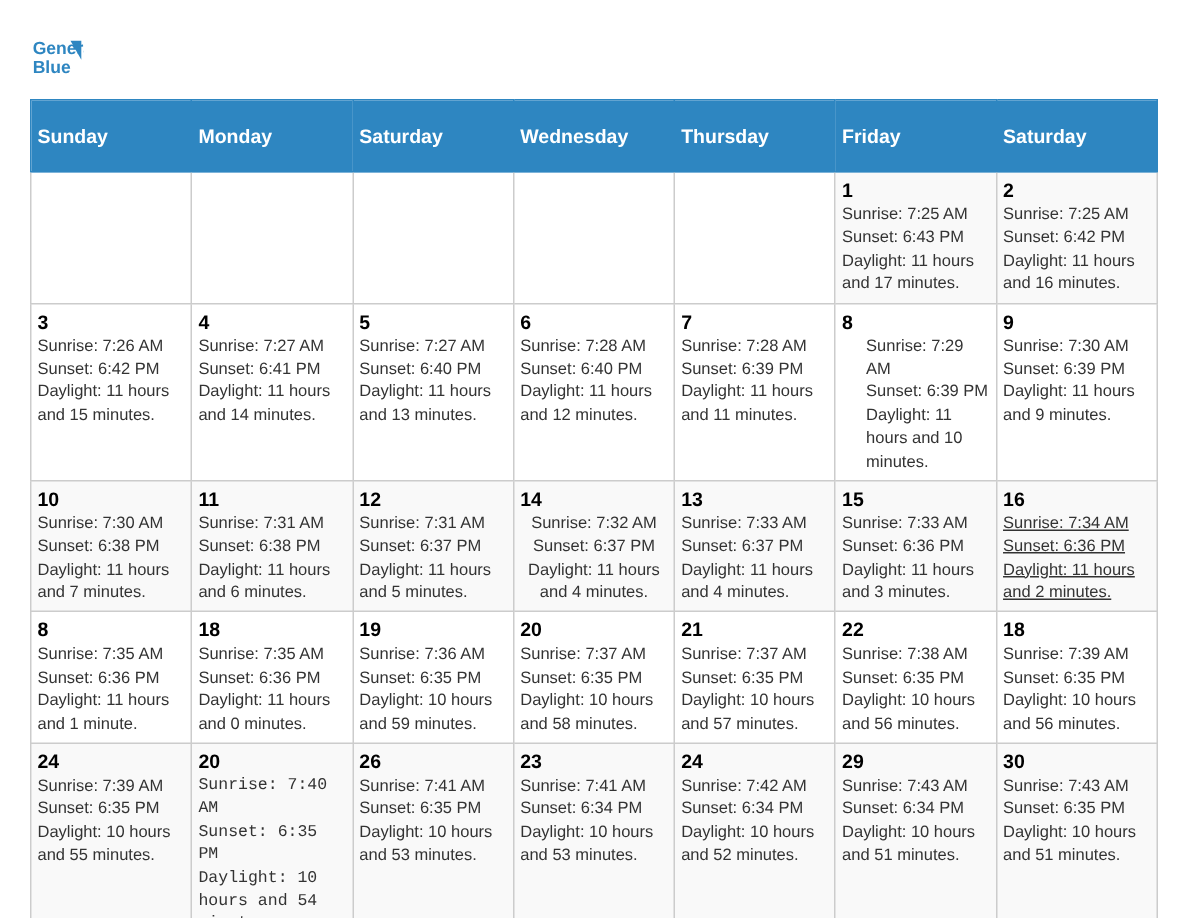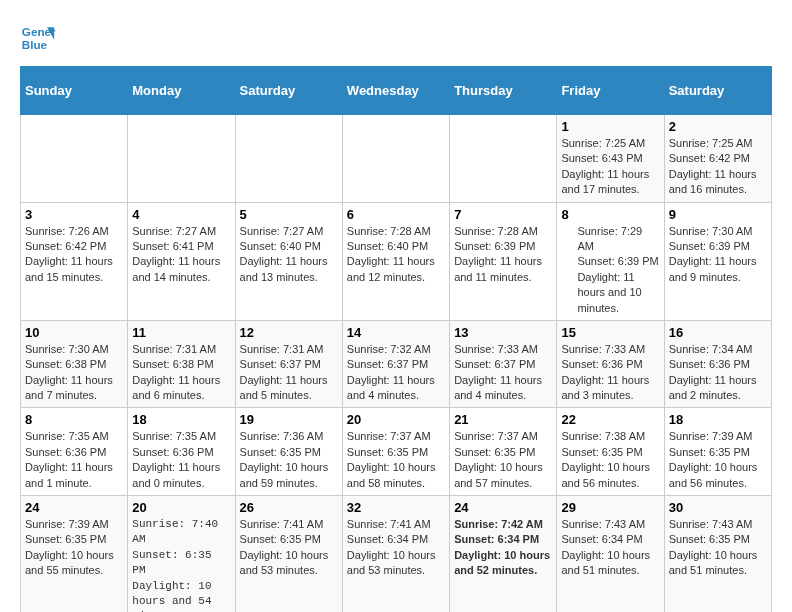--- a/index.html
+++ b/index.html
@@ -181,39 +181,39 @@
 Daylight: 11 hours and 6 minutes.</div>
         </td>
         <td>
           <div class="day-num">12</div>
           <div class="day-info" style="white-space: pre-line;">Sunrise: 7:31 AM
 Sunset: 6:37 PM
 Daylight: 11 hours and 5 minutes.</div>
         </td>
         <td>
           <div class="day-num">14</div>
-          <div class="day-info" style="white-space: pre-line;">Sunrise: 7:32 AM
+          <div class="day-info" style="white-space: pre-line; text-align: center;">Sunrise: 7:32 AM
 Sunset: 6:37 PM
 Daylight: 11 hours and 4 minutes.</div>
         </td>
         <td>
           <div class="day-num">13</div>
           <div class="day-info" style="white-space: pre-line;">Sunrise: 7:33 AM
 Sunset: 6:37 PM
 Daylight: 11 hours and 4 minutes.</div>
         </td>
         <td>
           <div class="day-num">15</div>
           <div class="day-info" style="white-space: pre-line;">Sunrise: 7:33 AM
 Sunset: 6:36 PM
 Daylight: 11 hours and 3 minutes.</div>
         </td>
         <td>
           <div class="day-num">16</div>
-          <div class="day-info" style="white-space: pre-line;">Sunrise: 7:34 AM
+          <div class="day-info" style="white-space: pre-line; text-decoration: underline;">Sunrise: 7:34 AM
 Sunset: 6:36 PM
 Daylight: 11 hours and 2 minutes.</div>
         </td>
       </tr>
       <tr>
         <td>
           <div class="day-num">8</div>
           <div class="day-info" style="white-space: pre-line;">Sunrise: 7:35 AM
 Sunset: 6:36 PM
 Daylight: 11 hours and 1 minute.</div>
@@ -268,28 +268,28 @@
 Sunset: 6:35 PM
 Daylight: 10 hours and 54 minutes.</div>
         </td>
         <td>
           <div class="day-num">26</div>
           <div class="day-info" style="white-space: pre-line;">Sunrise: 7:41 AM
 Sunset: 6:35 PM
 Daylight: 10 hours and 53 minutes.</div>
         </td>
         <td>
-          <div class="day-num">32</div>
+          <div class="day-num">23</div>
           <div class="day-info" style="white-space: pre-line;">Sunrise: 7:41 AM
 Sunset: 6:34 PM
 Daylight: 10 hours and 53 minutes.</div>
         </td>
         <td>
           <div class="day-num">24</div>
-          <div class="day-info" style="white-space: pre-line; font-weight: bold;">Sunrise: 7:42 AM
+          <div class="day-info" style="white-space: pre-line;">Sunrise: 7:42 AM
 Sunset: 6:34 PM
 Daylight: 10 hours and 52 minutes.</div>
         </td>
         <td>
           <div class="day-num">29</div>
           <div class="day-info" style="white-space: pre-line;">Sunrise: 7:43 AM
 Sunset: 6:34 PM
 Daylight: 10 hours and 51 minutes.</div>
         </td>
         <td>

